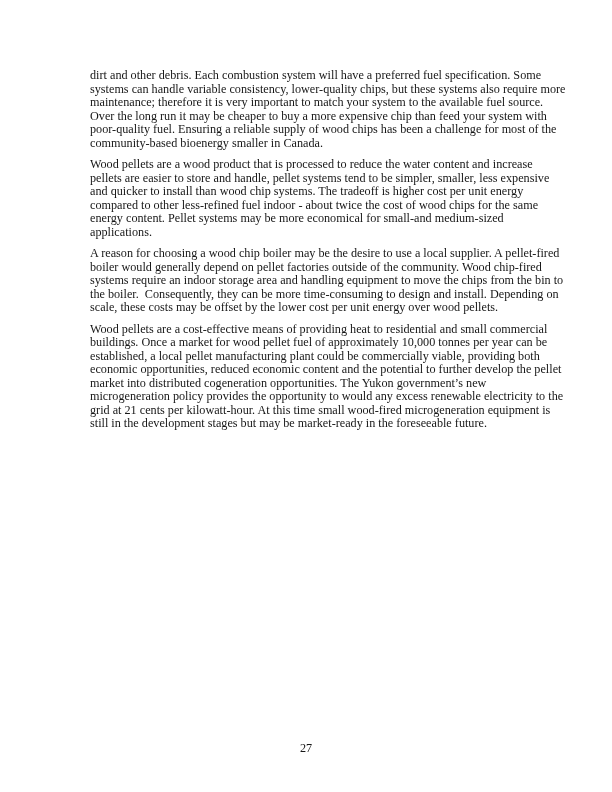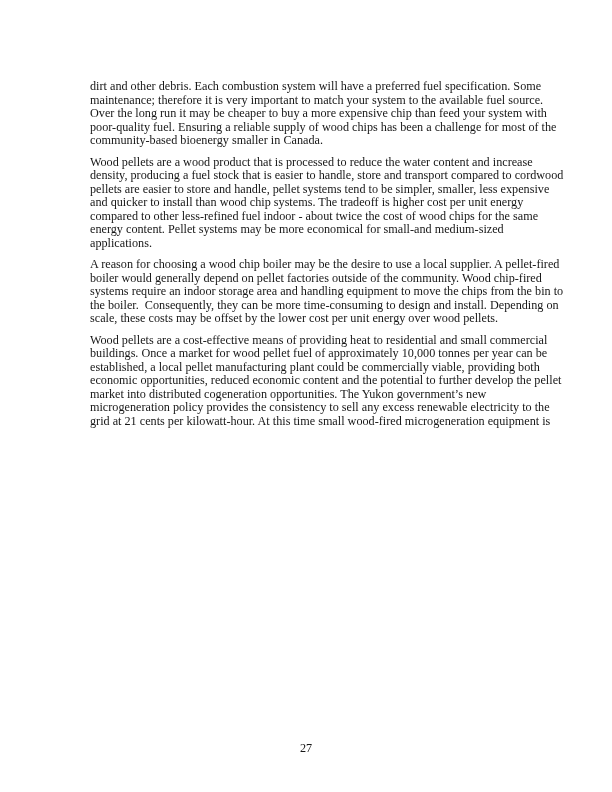--- a/index.html
+++ b/index.html
@@ -19,21 +19,21 @@
     background: #ffffff;
     color: #161616;
     font-family: "Liberation Serif", serif;
     font-size: 12.2px;
     line-height: 13.5px;
     overflow: hidden;
   }
   .body-text {
     position: absolute;
     left: 90px;
-    top: 80px;
+    top: 69px;
     width: 450px;
   }
   .para {
     margin: 0 0 8px 0;
     padding: 0;
   }
   .line {
     display: block;
     white-space: pre;
   }
@@ -50,29 +50,29 @@
 </style>
 </head>
 <body>
 
 <div class="sheet">
 
   <main class="body-text">
 
     <p class="para">
       <span class="line">dirt and other debris. Each combustion system will have a preferred fuel specification. Some</span>
+      <span class="line">systems can handle variable consistency, lower-quality chips, but these systems also require more</span>
       <span class="line">maintenance; therefore it is very important to match your system to the available fuel source.</span>
       <span class="line">Over the long run it may be cheaper to buy a more expensive chip than feed your system with</span>
       <span class="line">poor-quality fuel. Ensuring a reliable supply of wood chips has been a challenge for most of the</span>
       <span class="line">community-based bioenergy smaller in Canada.</span>
     </p>
 
     <p class="para">
       <span class="line">Wood pellets are a wood product that is processed to reduce the water content and increase</span>
-      <span class="line">density, producing a fuel stock that is easier to handle, store and transport compared to cordwood</span>
       <span class="line">pellets are easier to store and handle, pellet systems tend to be simpler, smaller, less expensive</span>
       <span class="line">and quicker to install than wood chip systems. The tradeoff is higher cost per unit energy</span>
       <span class="line">compared to other less-refined fuel indoor - about twice the cost of wood chips for the same</span>
       <span class="line">energy content. Pellet systems may be more economical for small-and medium-sized</span>
       <span class="line">applications.</span>
     </p>
 
     <p class="para">
       <span class="line">A reason for choosing a wood chip boiler may be the desire to use a local supplier. A pellet-fired</span>
       <span class="line">boiler would generally depend on pellet factories outside of the community. Wood chip-fired</span>
@@ -80,22 +80,23 @@
       <span class="line">the boiler.  Consequently, they can be more time-consuming to design and install. Depending on</span>
       <span class="line">scale, these costs may be offset by the lower cost per unit energy over wood pellets.</span>
     </p>
 
     <p class="para">
       <span class="line">Wood pellets are a cost-effective means of providing heat to residential and small commercial</span>
       <span class="line">buildings. Once a market for wood pellet fuel of approximately 10,000 tonnes per year can be</span>
       <span class="line">established, a local pellet manufacturing plant could be commercially viable, providing both</span>
       <span class="line">economic opportunities, reduced economic content and the potential to further develop the pellet</span>
       <span class="line">market into distributed cogeneration opportunities. The Yukon government’s new</span>
-      <span class="line">microgeneration policy provides the consistency to sell any excess renewable electricity to the</span>
+      <span class="line">microgeneration policy provides the opportunity to would any excess renewable electricity to the</span>
       <span class="line">grid at 21 cents per kilowatt-hour. At this time small wood-fired microgeneration equipment is</span>
+      <span class="line">still in the development stages but may be market-ready in the foreseeable future.</span>
     </p>
 
   </main>
 
   <footer class="page-footer">
     <span class="page-number">27</span>
   </footer>
 
 </div>
 

